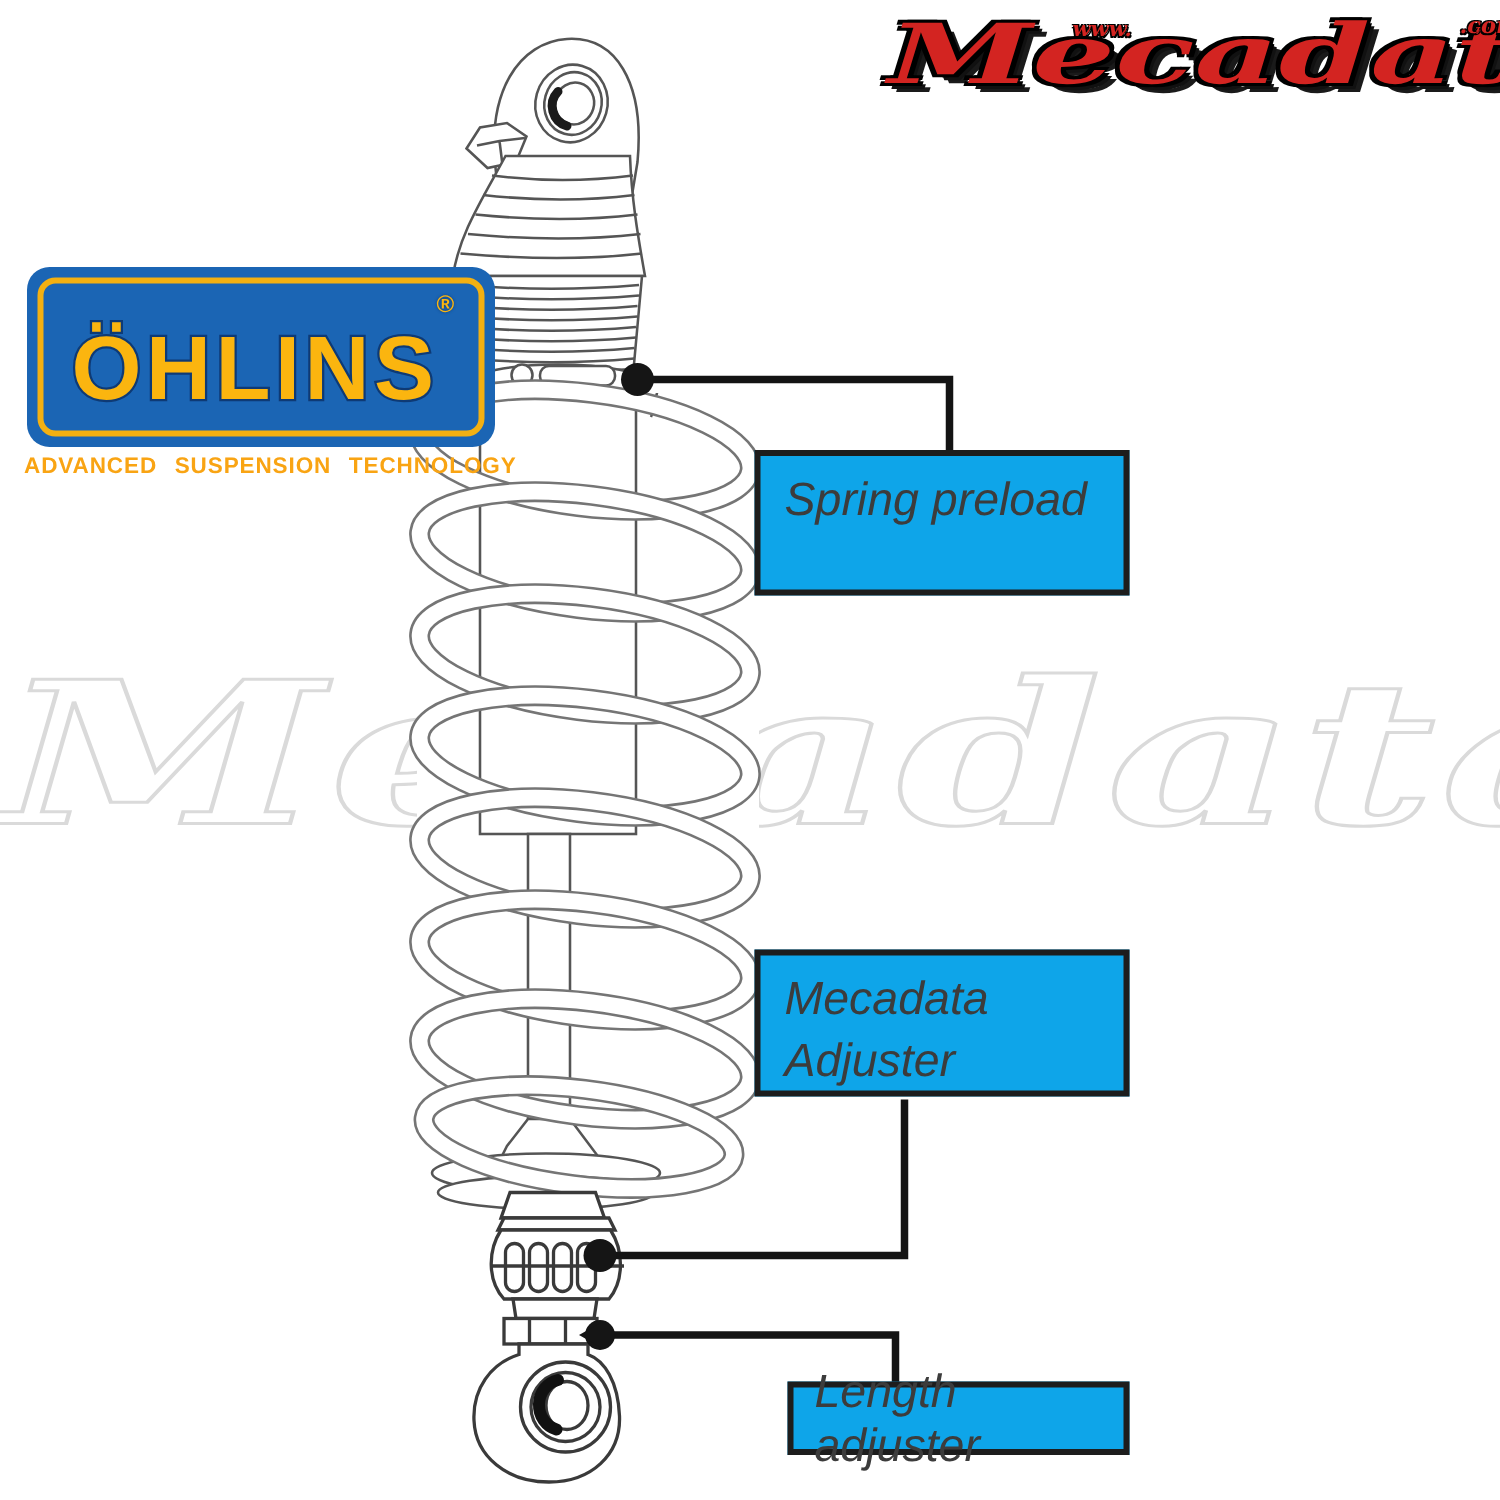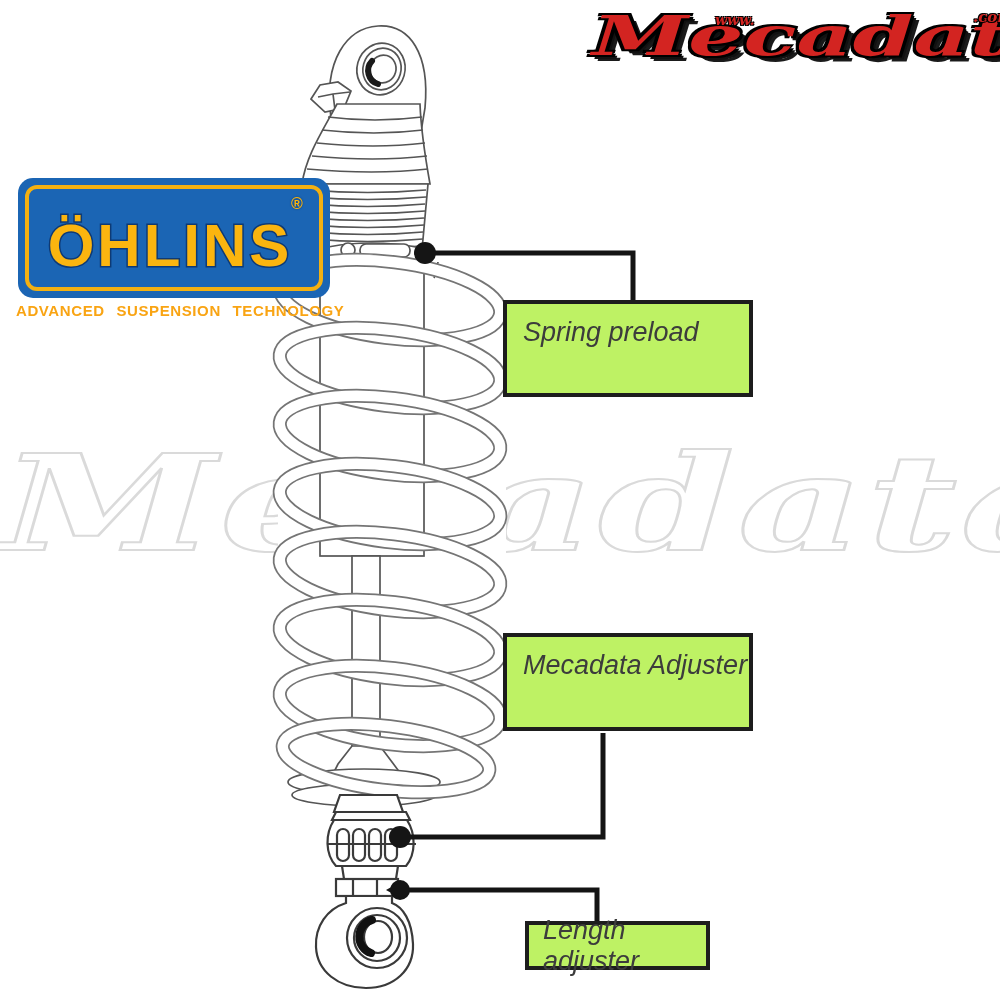--- a/index.html
+++ b/index.html
@@ -28,25 +28,25 @@
   
   #ohlins{left:18px;top:178px;width:312px;height:120px;z-index:3;}
   #ohlins-tagline{left:16px;top:302px;width:310px;z-index:3;
     font-weight:bold;font-size:15px;letter-spacing:0.6px;word-spacing:7px;
     color:#f9a413;white-space:nowrap;}
   #ohlins-reg{left:291px;top:195px;z-index:4;font-size:16px;font-weight:bold;color:#fbb50f;
     text-shadow:0 0 2px #0e3a75;}
 
   
   #callout-svg{left:0;top:0;z-index:5;}
-  .callout-box{z-index:6;background:#bef264;border:4px solid #1d1d1d;box-sizing:border-box;
-    font-style:italic;font-size:27px;color:#3c3c3c;}
+  .callout-box{z-index:6;background:#0ea5e9;border:4px solid #1d1d1d;box-sizing:border-box;
+    font-style:italic;font-size:31px;color:#3c3c3c;}
   #callout-spring{left:503px;top:300px;width:250px;height:97px;padding:8px 0 0 16px;line-height:41px;}
   #callout-rebound{left:503px;top:633px;width:250px;height:98px;padding:8px 0 0 16px;line-height:41px;}
-  #callout-length{left:525px;top:921px;width:185px;height:49px;padding:0 0 0 14px;
+  #callout-length{left:525px;top:921px;width:228px;height:49px;padding:0 0 0 14px;
     display:flex;align-items:center;}
 
   
   #mecadata{left:588px;top:0;width:412px;height:80px;z-index:7;}
   #mecadata-name{left:4px;top:6px;font-family:"DejaVu Serif",serif;font-weight:bold;font-style:italic;
     font-size:55px;line-height:60px;color:#d32421;white-space:nowrap;
     transform:scaleX(1.58);transform-origin:left top;
     text-shadow:-2px -2px 0 #000,2px -2px 0 #000,-2px 2px 0 #000,2px 2px 0 #000,
                  3px 4px 0 #111,5px 6px 0 #1a1a1a;}
   .mecadata-small{font-family:"DejaVu Serif",serif;font-weight:bold;font-style:italic;color:#d32421;

